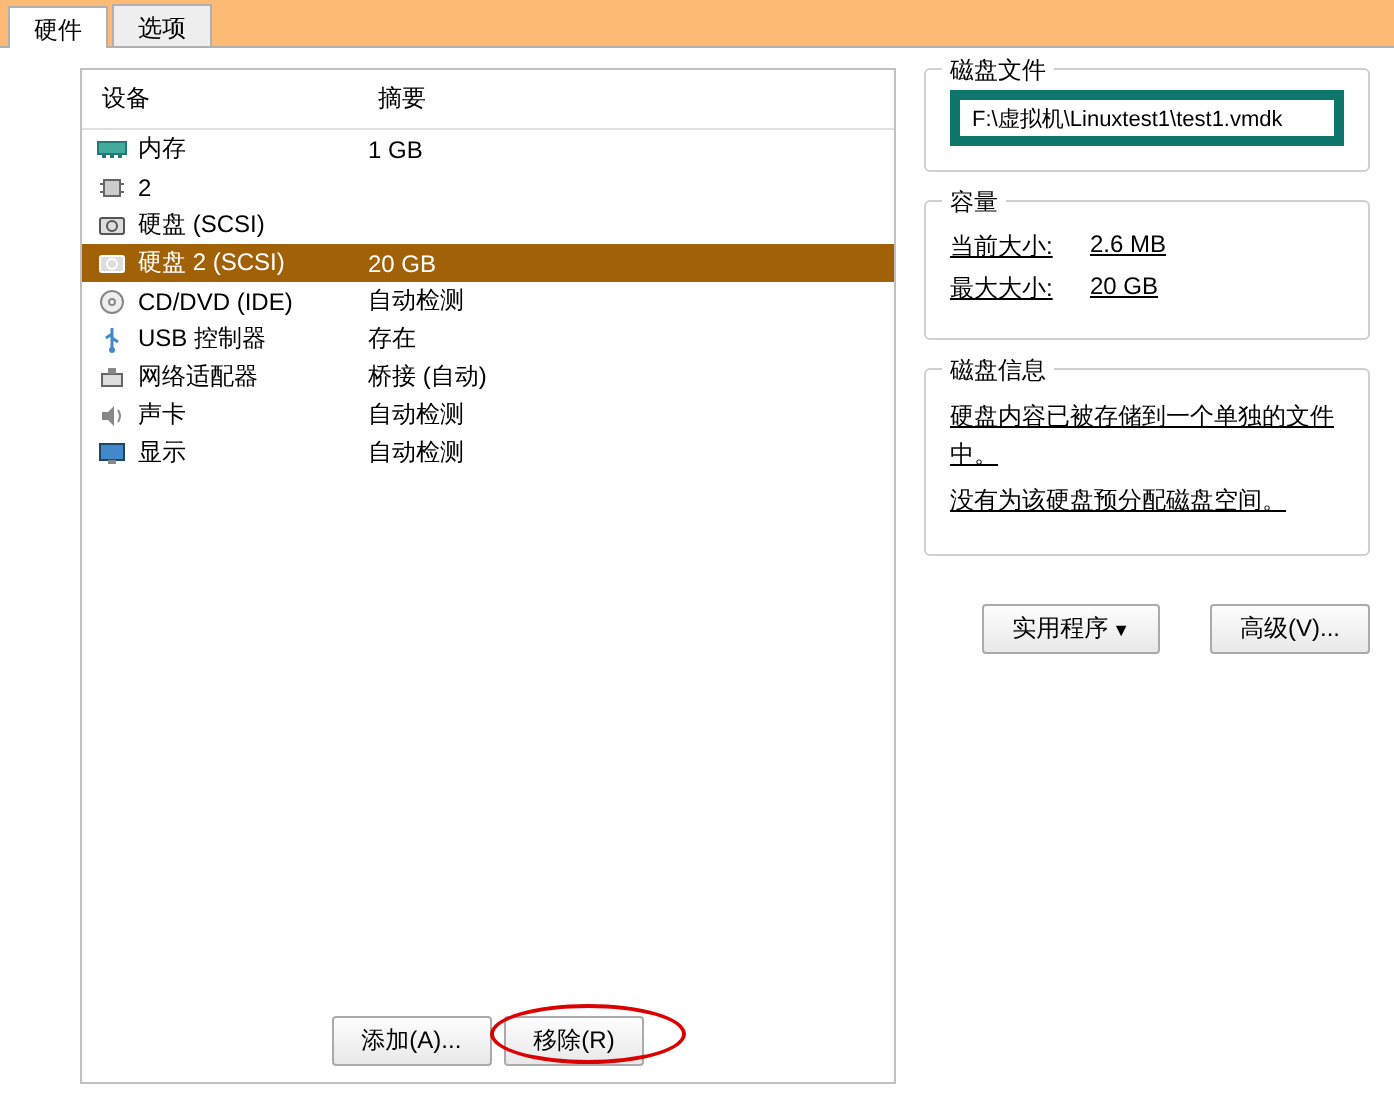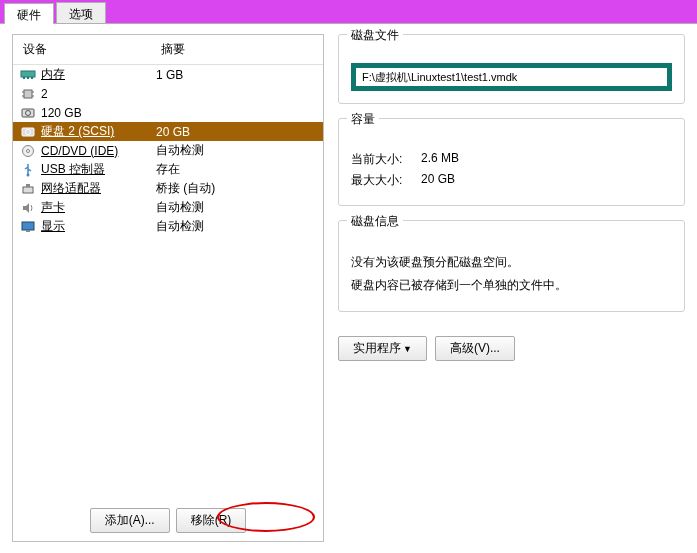--- a/index.html
+++ b/index.html
@@ -8,21 +8,21 @@
   font-size: 12px;
   background: #fff;
   color: #000;
   width: 697px;
   height: 553px;
   overflow: hidden;
 }
 .tabs {
   display: flex;
   border-bottom: 1px solid #b0b0b0;
-  background: #d946ef;
+  background: #fdba74;
   padding-left: 4px;
   height: 24px;
 }
 .tab {
   padding: 3px 12px;
   border: 1px solid #b0b0b0;
   border-bottom: none;
   background: #eee;
   margin-right: 2px;
   margin-top: 2px;
@@ -33,25 +33,26 @@
   background: #fff;
   position: relative;
   top: 1px;
 }
 .content {
   display: flex;
   padding: 10px 12px;
   height: 528px;
 }
 .left-panel {
-  width: 312px;
+  width: 408px;
   border: 1px solid #c0c0c0;
   display: flex;
   flex-direction: column;
   background: #fff;
+  margin-left: 28px;
 }
 .right-panel {
   flex: 1;
   padding-left: 14px;
 }
 .hw-header {
   display: flex;
   padding: 6px 10px;
   border-bottom: 1px solid #e0e0e0;
 }
@@ -72,21 +73,21 @@
   color: #fff;
 }
 .hw-icon {
   width: 18px;
   height: 14px;
   margin-right: 4px;
   display: flex;
   align-items: center;
   justify-content: center;
 }
-.hw-name { width: 115px; text-decoration: underline; }
+.hw-name { width: 115px; }
 .hw-summary { flex: 1; }
 .button-row {
   display: flex;
   justify-content: center;
   gap: 6px;
   padding: 8px;
   position: relative;
 }
 .btn {
   padding: 3px 14px;
@@ -103,23 +104,24 @@
   border-radius: 50%;
   width: 98px;
   height: 30px;
   left: 204px;
   top: 2px;
   pointer-events: none;
 }
 .group {
   border: 1px solid #d0d0d0;
   border-radius: 3px;
-  padding: 28px 12px 12px 12px;
+  padding: 10px 12px 12px 12px;
   margin-bottom: 14px;
   position: relative;
+  text-decoration: underline;
 }
 .group-title {
   position: absolute;
   top: -8px;
   left: 8px;
   background: #fff;
   padding: 0 4px;
   font-size: 12px;
 }
 .textfield {
@@ -131,22 +133,22 @@
   margin-top: 0;
 }
 .cap-row {
   display: flex;
   margin: 4px 0;
 }
 .cap-label { width: 70px; }
 .info-line { margin: 4px 0; line-height: 1.6; }
 .right-buttons {
   display: flex;
-  justify-content: flex-start;
-  gap: 8px;
+  justify-content: flex-end;
+  gap: 25px;
   margin-top: 24px;
 }
 svg { display: block; }
 </style>
 </head>
 <body>
 
 <div class="tabs">
   <div class="tab active">硬件</div>
   <div class="tab">选项</div>
@@ -183,21 +185,21 @@
           </span>
           <span class="hw-summary">2</span>
         </div>
         <div class="hw-row">
           <span class="hw-icon">
             <svg width="14" height="12">
               <rect x="1" y="2" width="12" height="8" rx="1" fill="#ddd" stroke="#555"></rect>
               <circle cx="7" cy="6" r="2.5" fill="none" stroke="#555"></circle>
             </svg>
           </span>
-          <span class="hw-summary">120 GB</span>
+          <span class="hw-name">硬盘 (SCSI)</span>
         </div>
         <div class="hw-row selected">
           <span class="hw-icon">
             <svg width="14" height="12">
               <rect x="1" y="2" width="12" height="8" rx="1" fill="#ddd" stroke="#fff"></rect>
               <circle cx="7" cy="6" r="2.5" fill="none" stroke="#fff"></circle>
             </svg>
           </span>
           <span class="hw-name">硬盘 2 (SCSI)</span>
           <span class="hw-summary">20 GB</span>
@@ -273,22 +275,22 @@
         <div>2.6 MB</div>
       </div>
       <div class="cap-row">
         <div class="cap-label">最大大小:</div>
         <div>20 GB</div>
       </div>
     </div>
 
     <div class="group">
       <div class="group-title">磁盘信息</div>
+      <div class="info-line">硬盘内容已被存储到一个单独的文件中。</div>
       <div class="info-line">没有为该硬盘预分配磁盘空间。</div>
-      <div class="info-line">硬盘内容已被存储到一个单独的文件中。</div>
     </div>
 
     <div class="right-buttons">
       <button class="btn"><span>实用程序</span><span class="arrow">▼</span></button>
       <button class="btn">高级(V)...</button>
     </div>
   </div>
 </div>
 
 </body></html>

